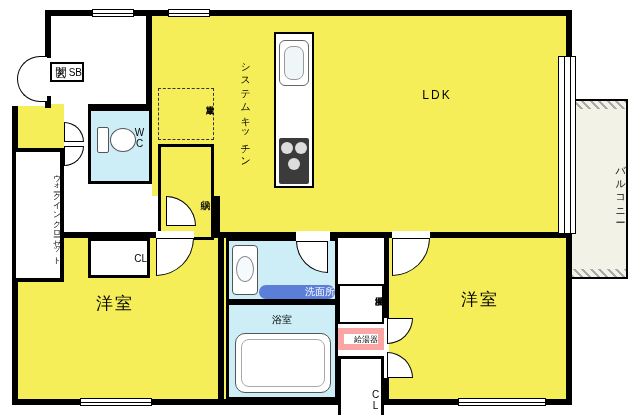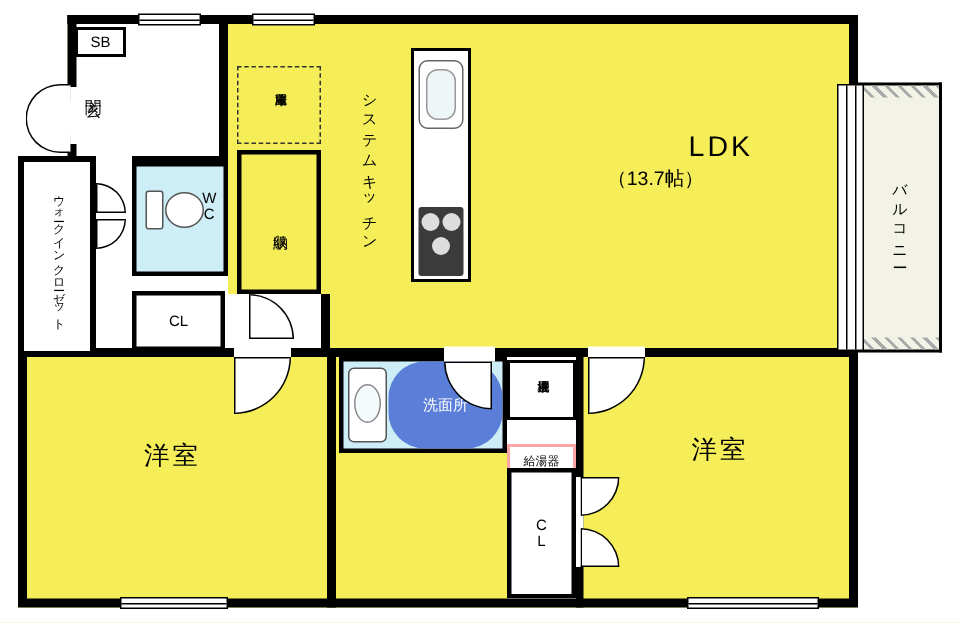--- a/index.html
+++ b/index.html
@@ -1,21 +1,21 @@
 <!DOCTYPE html>
 <html><head>
 <meta charset="utf-8">
 <style>
   * { margin:0; padding:0; box-sizing:border-box; }
   body { background:#ffffff; font-family:"Liberation Sans","DejaVu Sans",sans-serif; color:#000; }
   .canvas { position:relative; width:640px; height:415px; background:#fff; overflow:hidden; }
   .abs { position:absolute; }
   .wall { position:absolute; background:#000; }
   .vtext { writing-mode:vertical-rl; text-orientation:upright; line-height:1.1; }
-  .center { display:flex; align-items:center; justify-content:center; }
+  .center { display:flex; align-items:center; justify-content:flex-end;margin-top:44px; }
   .window { position:absolute; background:#fff; border:1px solid #000; }
   .wline-h { position:absolute; left:0; right:0; top:45%; height:1px; background:#000; }
   .wline-v { position:absolute; top:0; bottom:0; width:1px; background:#000; }
   .roomname { font-size:17px; letter-spacing:2px; }
   .roomsize { font-size:13px; }
   .pie { position:absolute; background:#fff; border:1px solid #000; }
   .arcline { position:absolute; background:transparent; }
 </style>
 </head>
 <body>
@@ -74,41 +74,46 @@
       <div class="abs" style="left:4px;top:5px;width:20px;height:34px;background:#eef6f8;border:1px solid #999;border-radius:8px;"></div>
     </div>
     <div class="abs" style="left:3px;top:104px;width:30px;height:46px;background:#3b3b3b;border-radius:2px;">
       <div class="abs" style="left:2px;top:4px;width:12px;height:12px;background:#ddd;border-radius:50%;"></div>
       <div class="abs" style="left:16px;top:4px;width:12px;height:12px;background:#ddd;border-radius:50%;"></div>
       <div class="abs" style="left:9px;top:20px;width:12px;height:12px;background:#ddd;border-radius:50%;"></div>
     </div>
   </div>
 
   <div class="abs" style="left:372px;top:88px;width:130px;text-align:center;">
-    <div class="roomname" style="font-size:19px;text-align:right;">LDK</div>
-    <div class="roomsize">（13.7帖）</div>
+    <div class="roomname" style="font-size:12px;">LDK</div>
   </div>
 
   <div class="abs" style="left:226px;top:238px;width:112px;height:64px;background:#cdeef6;border:3px solid #000;">
     <div class="abs center" style="left:30px;top:0;right:0;bottom:0;background:#5b7ed8;border-radius:24px;">
       <span style="font-size:10px;color:#fff;">洗面所</span>
     </div>
     <div class="abs" style="left:3px;top:4px;width:26px;height:50px;background:#fff;border:1px solid #555;border-radius:4px;">
       <div class="abs" style="left:3px;top:10px;width:18px;height:26px;background:#f5fbfd;border:1px solid #888;border-radius:50%;"></div>
     </div>
   </div>
 
   <div class="abs" style="left:338px;top:238px;width:46px;height:161px;background:#fff;"></div>
   <div class="abs center" style="left:338px;top:240px;width:46px;height:40px;background:#fff;border:2px solid #000;">
     <div class="vtext" style="font-size:8px;height:26px;">洗濯機置場</div>
   </div>
-  <div class="abs center" style="left:338px;top:296px;width:46px;height:22px;background:#fff;border:2px solid #fca5a5;">
+  <div class="abs center" style="left:338px;top:284px;width:46px;height:22px;background:#fff;border:6px solid #fca5a5;">
     <span style="font-size:8px;">給湯器</span>
   </div>
 
+  <div class="abs" style="left:226px;top:302px;width:112px;height:98px;background:#cdeef6;border:3px solid #000;">
+    <div class="abs" style="left:0;right:0;top:8px;text-align:center;font-size:10px;">浴室</div>
+    <div class="abs" style="left:6px;top:28px;width:96px;height:60px;background:#fff;border:1px solid #555;border-radius:10px;">
+      <div class="abs" style="left:5px;top:5px;width:84px;height:48px;border:1px solid #aaa;border-radius:8px;"></div>
+    </div>
+  </div>
 
   <div class="abs center" style="left:338px;top:312px;width:46px;height:87px;background:#fff;border:3px solid #000;">
     <div class="vtext" style="font-size:10px;">CL</div>
   </div>
 
   <div class="abs" style="left:50px;top:292px;width:130px;text-align:center;">
     <div class="roomname">洋室</div>
   </div>
   <div class="abs" style="left:415px;top:288px;width:130px;text-align:center;">
     <div class="roomname">洋室</div>

